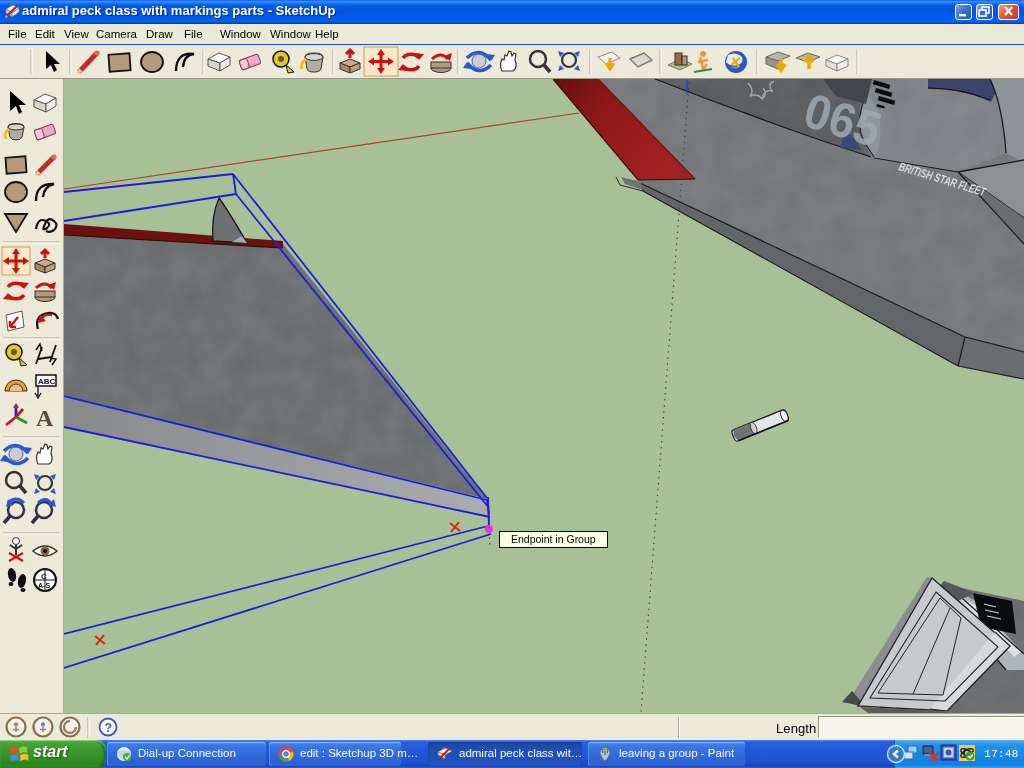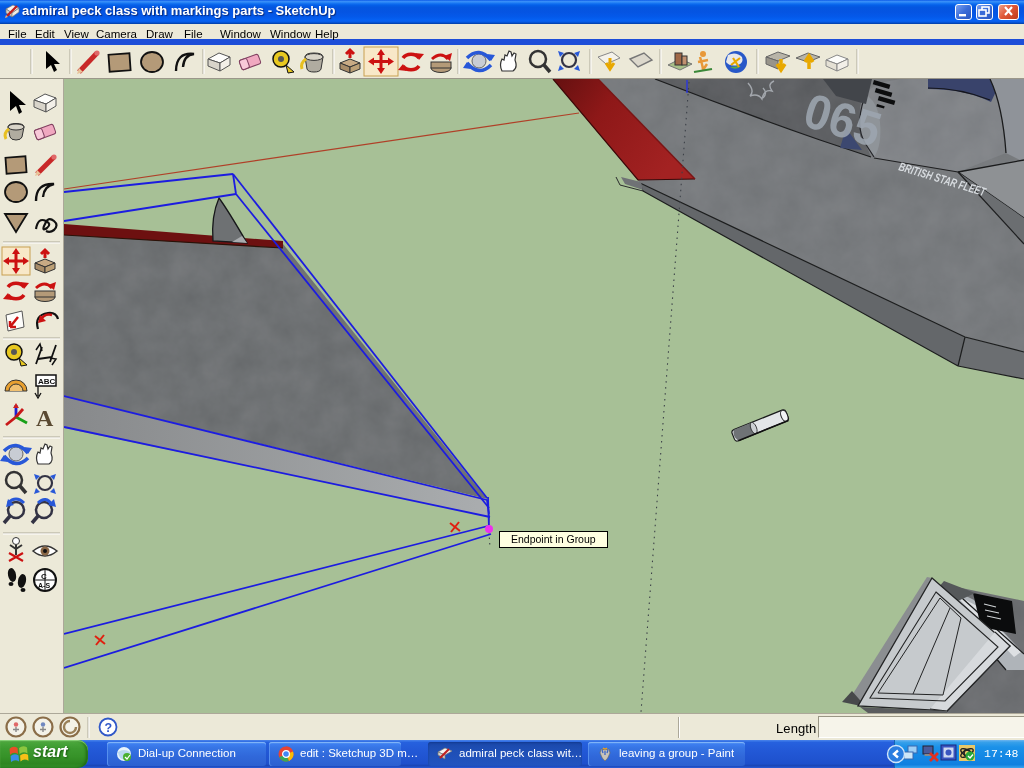--- a/index.html
+++ b/index.html
@@ -9,21 +9,21 @@
 #titlebar{position:absolute;left:0;top:0;width:1024px;height:24px;
 background:linear-gradient(to bottom,#0c59e8 0%,#388ef8 6%,#2985f6 10%,#0f6df0 16%,#045fe8 22%,#0456e0 30%,#0554e2 50%,#0459ea 70%,#0560f2 82%,#0a63f2 88%,#0550cf 95%,#033d9e 100%);}
 #titlebar .ttext{position:absolute;left:22px;top:3px;color:#fff;font-weight:bold;
 font-size:13px;text-shadow:1px 1px 1px #0a2a7a;letter-spacing:0px;}
 .wbtn{position:absolute;top:4px;width:17px;height:16px;border-radius:3px;
 border:1px solid #fff;box-sizing:border-box;color:#fff;font-size:11px;text-align:center;line-height:13px;}
 #btnmin{left:955px;background:linear-gradient(135deg,#7ba1f0 0%,#3a6cd8 50%,#2a57c0 100%);}
 #btnmax{left:976px;background:linear-gradient(135deg,#7ba1f0 0%,#3a6cd8 50%,#2a57c0 100%);}
 #btncls{left:998px;width:21px;background:linear-gradient(135deg,#f0a088 0%,#e05838 45%,#c03a1a 100%);}
 
-#menubar{position:absolute;left:0;top:24px;width:1024px;height:21px;background:#ece9d8;border-bottom:6px solid #1d4ed8;box-sizing:border-box;
+#menubar{position:absolute;left:0;top:24px;width:1024px;height:21px;background:#ece9d8;border-bottom:1px solid #1d4ed8;box-sizing:border-box;
 font-size:11.5px;color:#000;}
 #menubar span{position:absolute;top:4px;}
 
 #toolbar{position:absolute;left:0;top:45px;width:1024px;height:34px;background:#ece9d8;border-bottom:1px solid #9b978a;box-sizing:border-box;}
 
 #lefttools{position:absolute;left:0;top:79px;width:63px;height:634px;background:#ece9d8;border-right:1px solid #aca899;}
 
 #canvas{position:absolute;left:64px;top:79px;width:960px;height:634px;background:#a7c096;}
 
 #statusbar{position:absolute;left:0;top:713px;width:1024px;height:27px;background:#ece9d8;border-top:1px solid #aca899;font-size:13px;letter-spacing:0.1px;}
@@ -578,21 +578,21 @@
         <line x1="89" y1="3" x2="89" y2="24" stroke="#fff"></line>
       <circle cx="108" cy="13" r="8.5" fill="#fff" stroke="#3058c8" stroke-width="1.8"></circle>
       <text x="104.5" y="18" font-size="12.5" font-weight="bold" fill="#3058c8">?</text>
     </svg>
     <span style="position:absolute;left:678px;top:3px;width:1px;height:21px;background:#aca899"></span>
     <span style="position:absolute;left:679px;top:3px;width:1px;height:21px;background:#fff"></span>
     <span style="position:absolute;left:776px;top:7px">Length</span>
     <span style="position:absolute;left:818px;top:2px;width:206px;height:22px;background:#f6f4ea;border-top:1px solid #9a9685;border-left:1px solid #9a9685;border-bottom:1px solid #fff;box-sizing:border-box"></span>
   </div>
   <div id="taskbar">
-    <div id="startbtn" style="position:absolute;left:0;top:0;width:88px;height:28px;border-radius:0 10px 10px 0;background:linear-gradient(to bottom,#6cba5c 0%,#48a53a 10%,#3d9a30 30%,#369228 60%,#2e8520 85%,#35932c 100%);box-shadow:inset 0 1px 1px #8cd87c, inset -2px 0 3px #1e6812;text-decoration:underline;">
+    <div id="startbtn" style="position:absolute;left:0;top:0;width:106px;height:28px;border-radius:0 10px 10px 0;background:linear-gradient(to bottom,#6cba5c 0%,#48a53a 10%,#3d9a30 30%,#369228 60%,#2e8520 85%,#35932c 100%);box-shadow:inset 0 1px 1px #8cd87c, inset -2px 0 3px #1e6812;text-decoration:underline;">
       <svg width="24" height="24" viewBox="0 0 24 24" style="position:absolute;left:7px;top:2px">
         <g transform="rotate(-4 12 12)">
         <path d="M3,6 q4,-3 8,0 l0,6 q-4,-3 -8,0 Z" fill="#e84f28"></path>
         <path d="M12.5,6 q4,-3 8,0 l0,6 q-4,-3 -8,0 Z" fill="#8cc63f"></path>
         <path d="M3.5,13.5 q4,-3 8,0 l0,6 q-4,-3 -8,0 Z" fill="#3a8ee8"></path>
         <path d="M13,13.5 q4,-3 8,0 l0,6 q-4,-3 -8,0 Z" fill="#f8c018"></path>
         </g>
       </svg>
       <span style="position:absolute;left:33px;top:3px;color:#fff;font-size:16px;font-weight:bold;font-style:italic;text-shadow:1px 1px 2px #1a5a10">start</span>
     </div>

